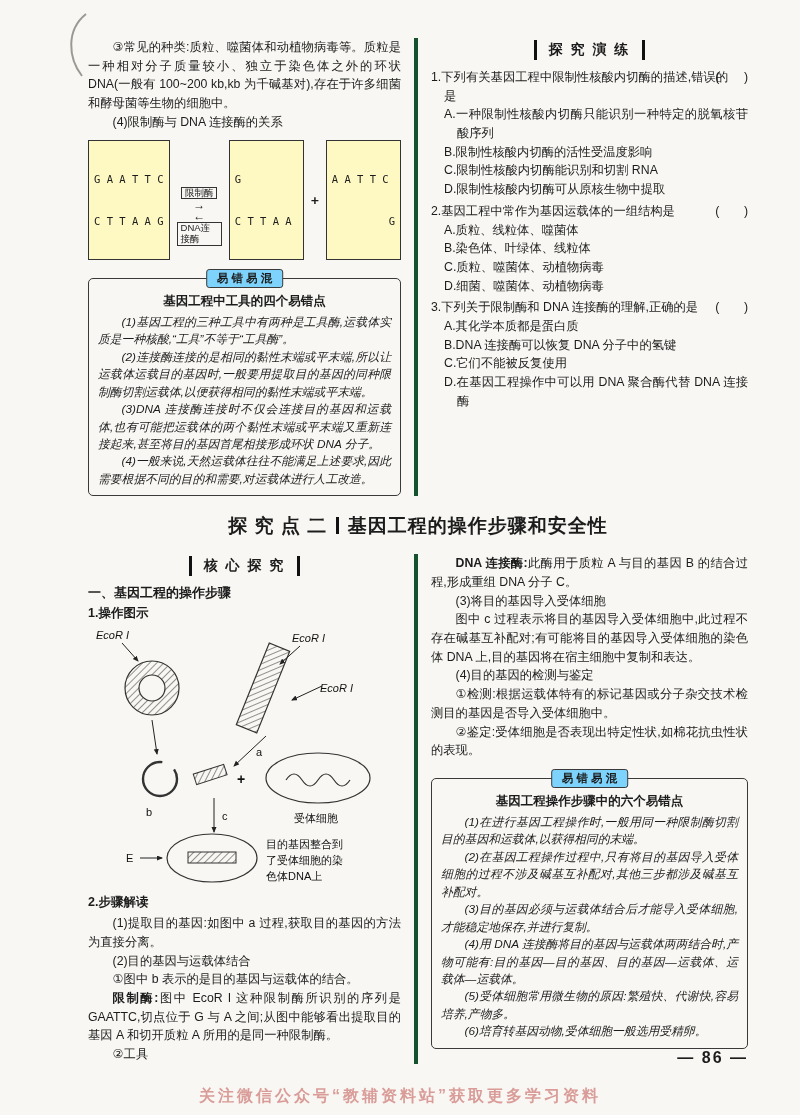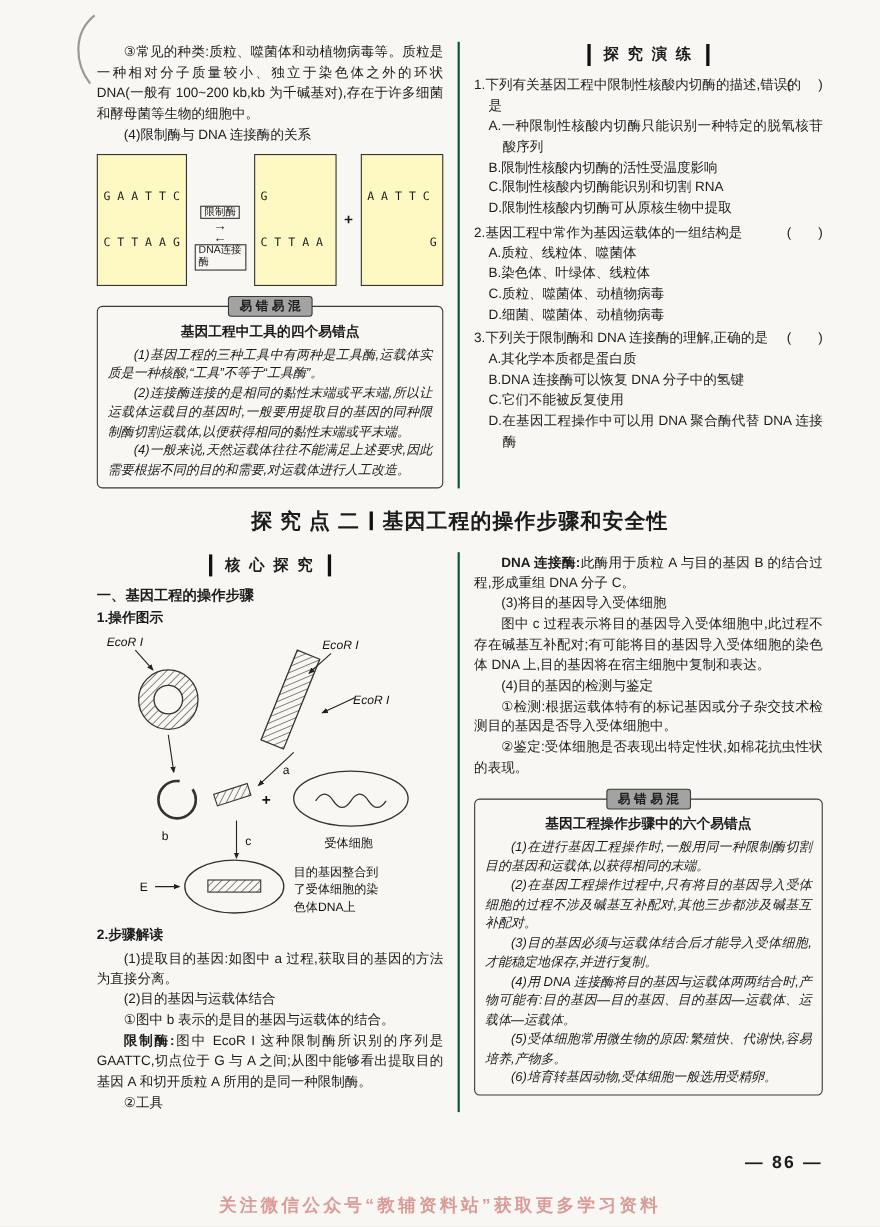--- a/index.html
+++ b/index.html
@@ -10,21 +10,21 @@
     font-family:"Liberation Sans","DejaVu Sans",sans-serif;
     padding:38px 52px 0 88px;
   }
   .curl { position:absolute; left:62px; top:10px; }
   .edition-line { font-size:11.5px; color:#2a2a2a; margin-bottom:14px; letter-spacing:.5px; }
   .edition-line .subj { font-weight:bold; margin:0 6px; }
   .edition-line .mod { margin-right:6px; }
 
   .cols { display:flex; align-items:stretch; }
   .col { width:50%; }
-  .col-l { padding-right:13px; border-right:2px solid #14532d; }
+  .col-l { padding-right:13px; border-right:4px solid #14532d; }
   .col-r { padding-left:13px; }
 
   p.body { font-size:12.3px; line-height:1.52; text-align:justify; }
   .indent { text-indent:2em; }
   .lead { font-weight:bold; }
 
   
   .col-header { text-align:center; margin:2px 0 8px; }
   .col-header span {
     display:inline-block; font-weight:bold; font-size:14px; letter-spacing:2px;
@@ -39,21 +39,21 @@
   .dna-mid { display:flex; flex-direction:column; align-items:center; font-size:9.5px;
              font-family:"Liberation Sans",sans-serif; line-height:1.15;margin-top:32px; }
   .dna-mid .enzyme-box { border:1px solid #333; padding:0 3px; margin:1px 0; }
   .dna-mid .arr { font-size:12px; line-height:.85; }
   .plus-sign { font-size:13px; font-weight:bold; }
 
   
   .err-box { position:relative; border:1.2px solid #3a3a3a; border-radius:5px;
              margin-top:18px; padding:14px 9px 7px; }
   .err-badge { position:absolute; top:-10px; left:50%; transform:translateX(-50%);
-               background:#a3a3a3; border:1.2px solid #3a3a3a; border-radius:3px;
+               background:#7dd3fc; border:1.2px solid #3a3a3a; border-radius:3px;
                padding:1px 10px; font-weight:bold; font-size:11.5px; white-space:nowrap; }
   .err-title { text-align:center; font-weight:bold; font-size:12.5px; margin-bottom:4px; }
   .err-item { font-size:11.8px; line-height:1.48; text-indent:2em; text-align:justify;
               font-style:italic; }
 
   
   .question { margin-bottom:3px; }
   .stem { font-size:12.3px; line-height:1.52; padding-left:13px; text-indent:-13px; text-align:justify; }
   .stem .bracket { float:right; }
   .option { font-size:12.3px; line-height:1.52; padding-left:26px; text-indent:-13px; text-align:justify; }
@@ -114,20 +114,21 @@
           <div>A A T T C</div>
           <div class="tr">G</div>
         </div>
       </div>
 
       <div class="err-box">
         <div class="err-badge">易 错 易 混</div>
         <div class="err-title">基因工程中工具的四个易错点</div>
         <p class="err-item">(1)基因工程的三种工具中有两种是工具酶,运载体实质是一种核酸,“工具”不等于“工具酶”。</p>
         <p class="err-item">(2)连接酶连接的是相同的黏性末端或平末端,所以让运载体运载目的基因时,一般要用提取目的基因的同种限制酶切割运载体,以便获得相同的黏性末端或平末端。</p>
+        <p class="err-item">(3)DNA 连接酶连接时不仅会连接目的基因和运载体,也有可能把运载体的两个黏性末端或平末端又重新连接起来,甚至将目的基因首尾相接形成环状 DNA 分子。</p>
         <p class="err-item">(4)一般来说,天然运载体往往不能满足上述要求,因此需要根据不同的目的和需要,对运载体进行人工改造。</p>
       </div>
     </div>
 
     <div class="col col-r">
       <div class="col-header">
         <span>探 究 演 练</span>
       </div>
 
       <div class="question">

